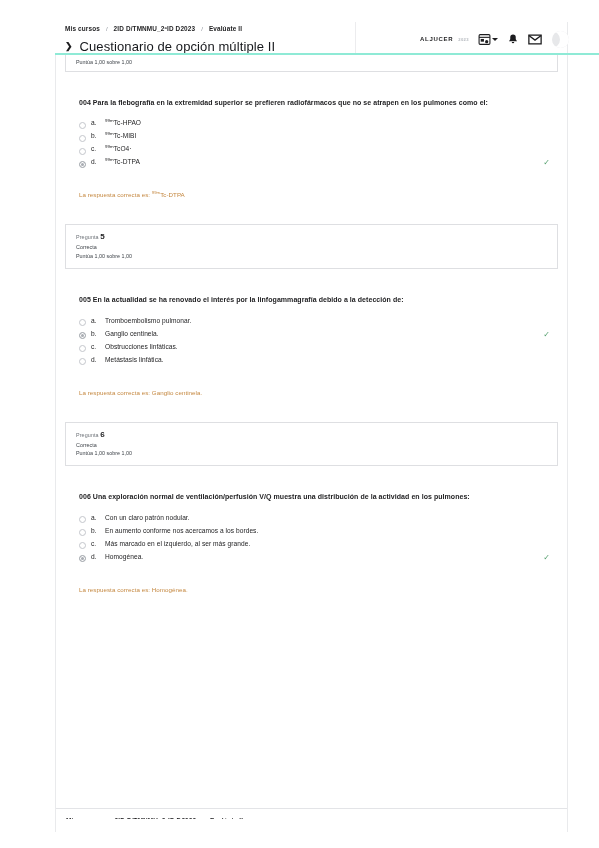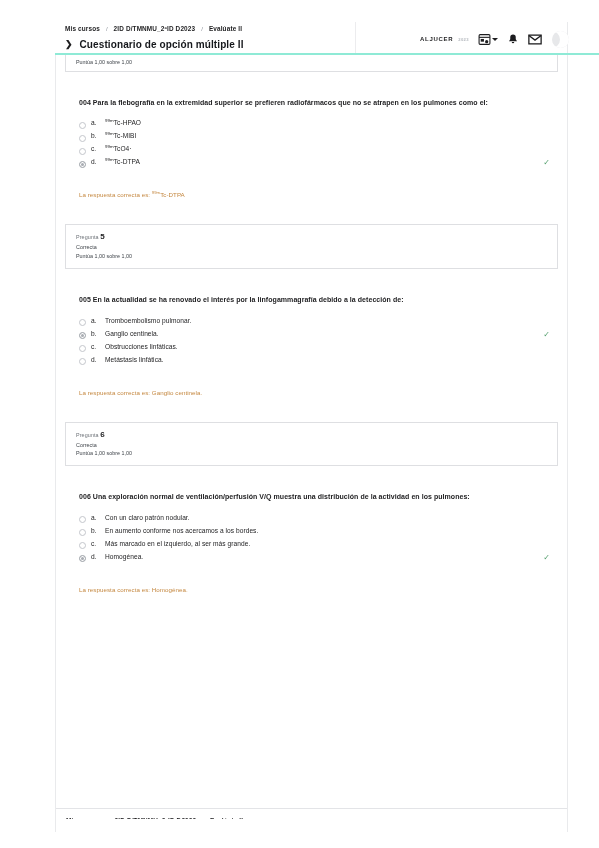--- a/index.html
+++ b/index.html
@@ -69,22 +69,22 @@
     gap: 7px;
     white-space: nowrap;
   }
   .chevron-right-icon {
     font-size: 9px;
     font-weight: bold;
     color: #1d1d1f;
     line-height: 1;
   }
   .page-title {
-    font-size: 10px;
-    font-weight: bold;
+    font-size: 13px;
+    font-weight: normal;
     color: #16181c;
     letter-spacing: .1px;
   }
   
   .hdr-divider {
     position: absolute;
     left: 300px; top: 0px;
     width: 1px; height: 32px;
     background: #ececee;
   }

